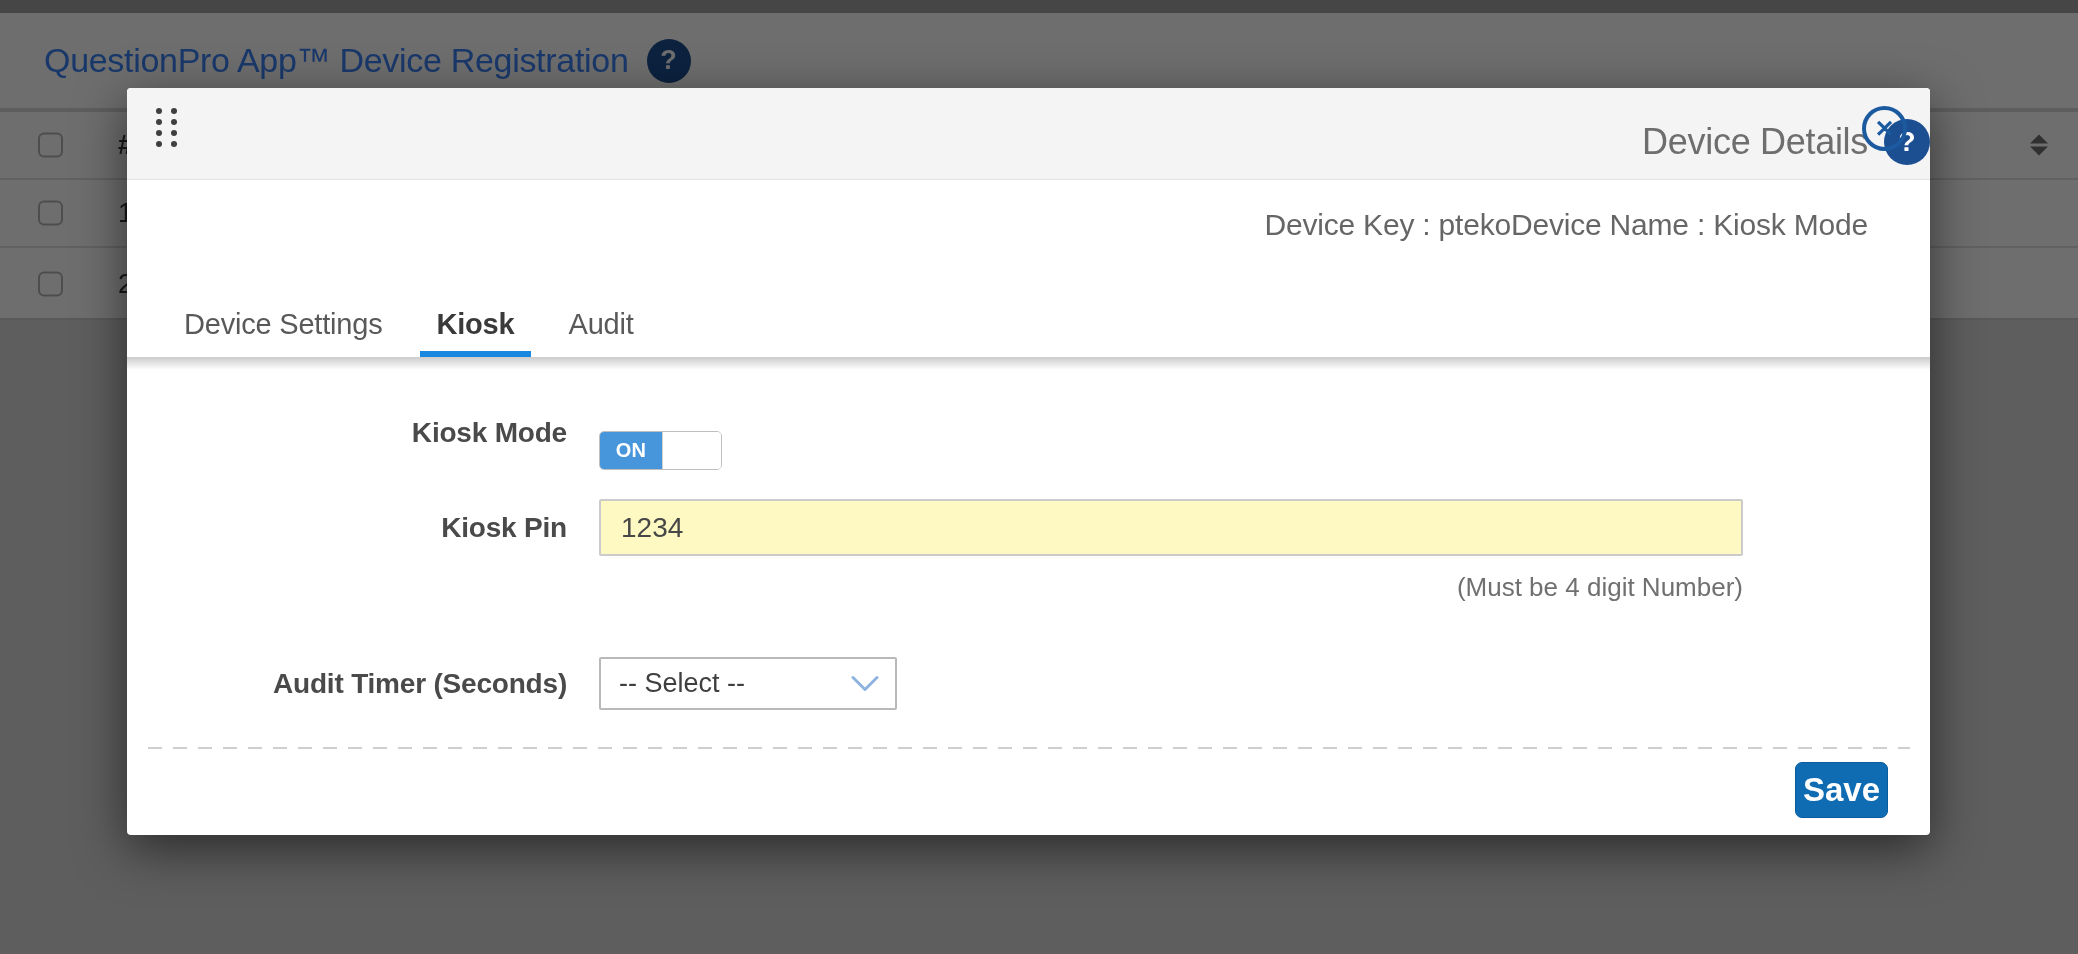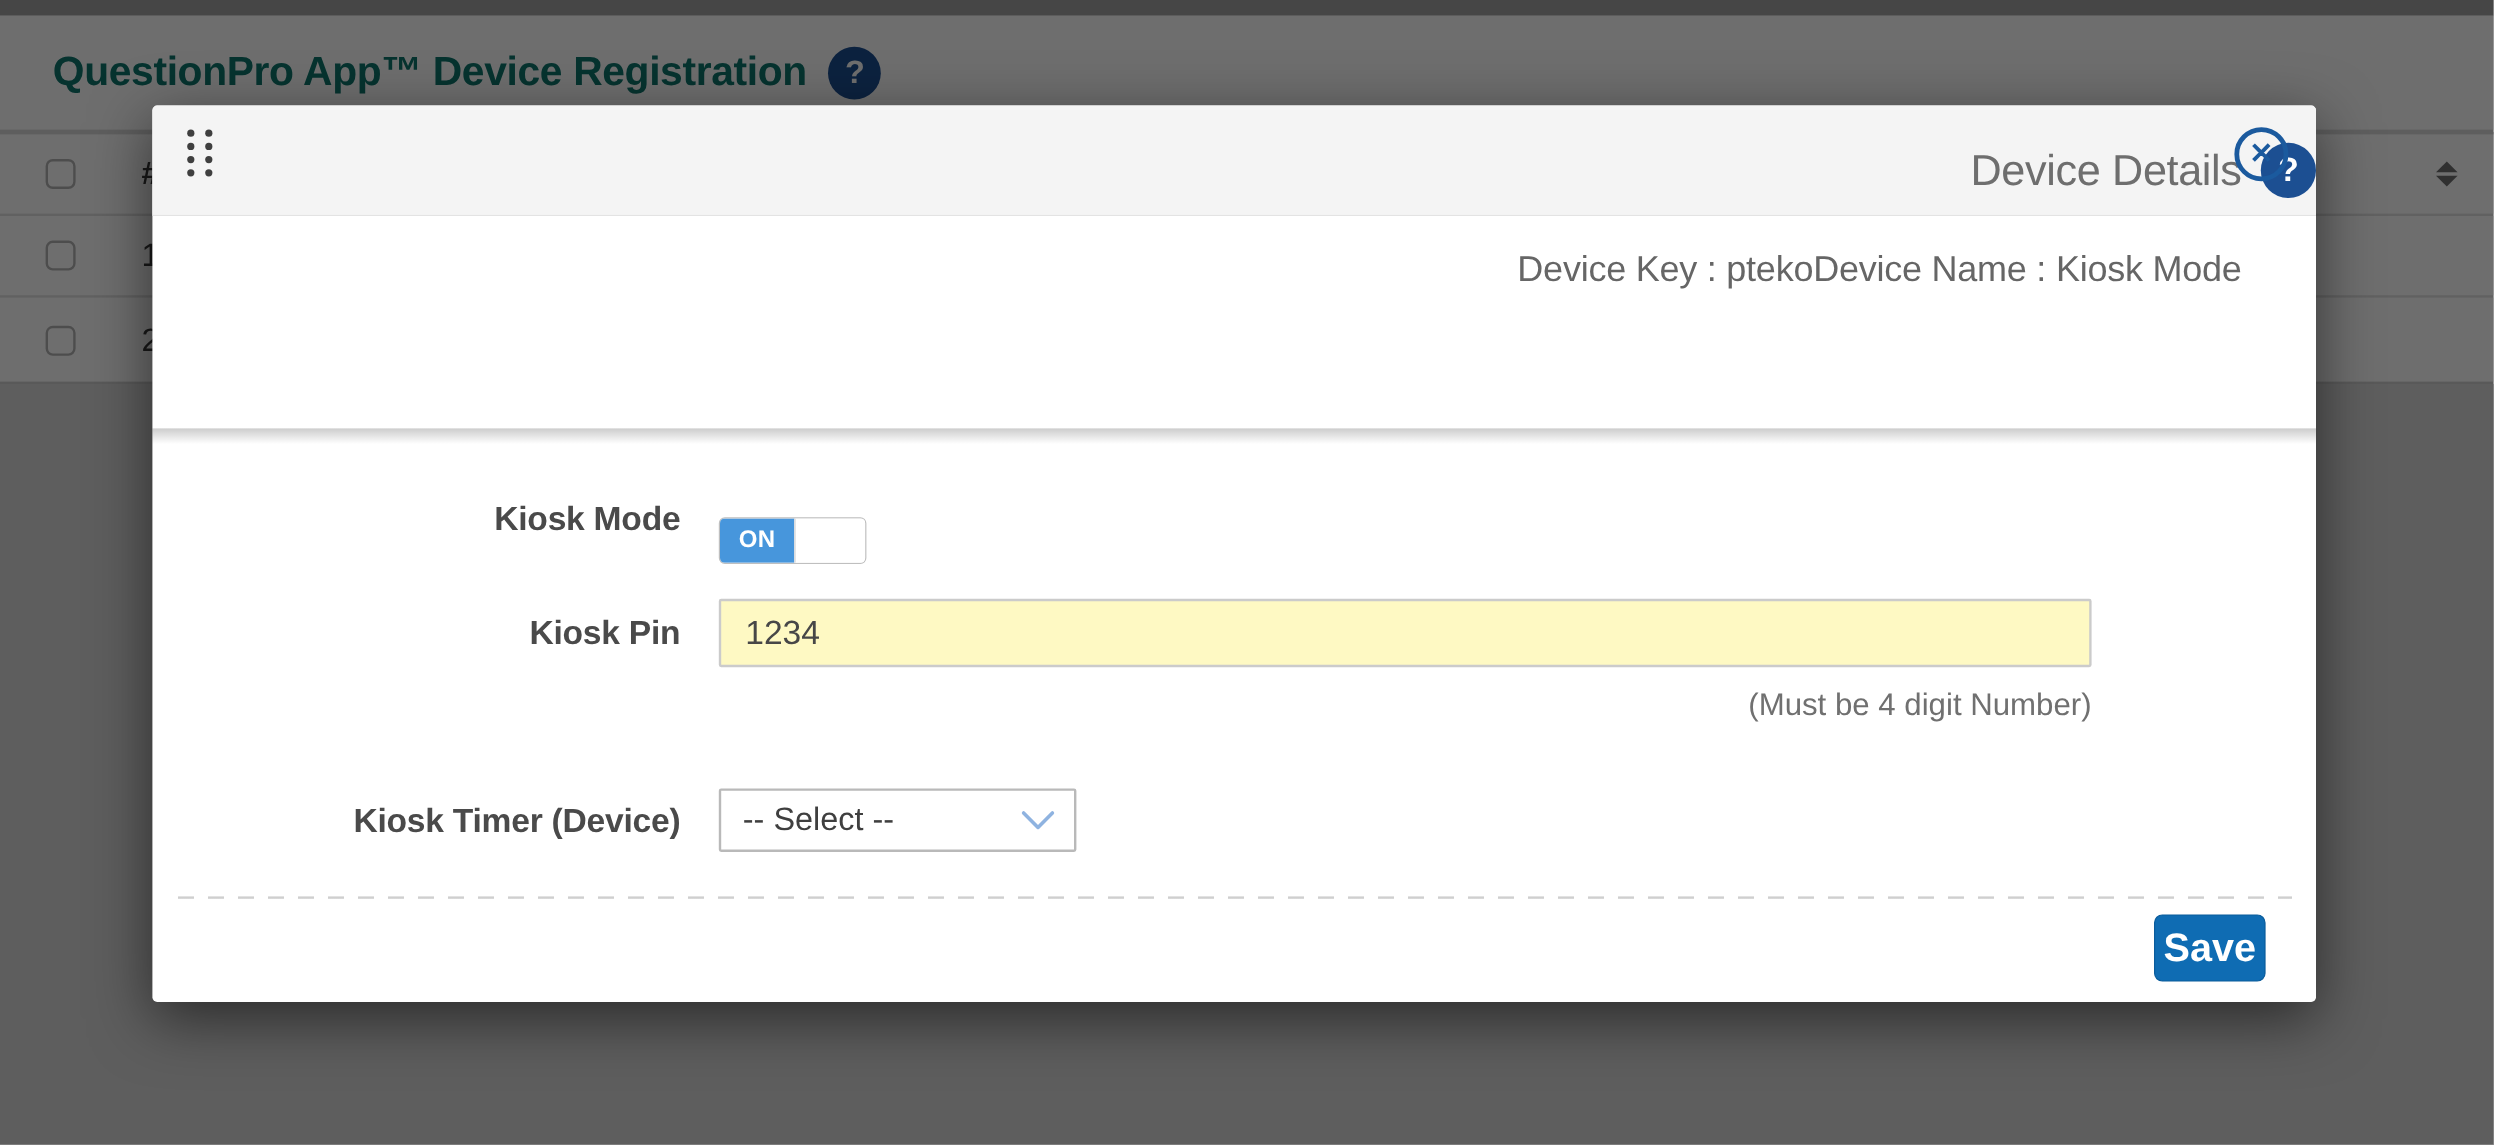--- a/index.html
+++ b/index.html
@@ -7,21 +7,21 @@
   .page {
     position:relative; width:2078px; height:954px; overflow:hidden;
     font-family:"Liberation Sans", sans-serif; background:#dbdbdb;
   }
   
   .top-strip { position:absolute; left:0; top:0; width:100%; height:13px; background:#a2a2a2; }
   .page-header {
     position:absolute; left:0; top:13px; width:100%; height:97px; background:#ffffff;
     border-bottom:2px solid #d9d9d9; display:flex; align-items:center;
   }
-  .page-title { margin-left:44px; font-size:34px; font-weight:700; color:#0f766e; letter-spacing:-0.3px; }
+  .page-title { margin-left:44px; font-size:34px; font-weight:400; color:#3b82f6; letter-spacing:-0.3px; }
   .help-badge {
     width:44px; height:44px; border-radius:50%; background:#1c4f92; color:#fff;
     display:flex; align-items:center; justify-content:center;
     font-size:27px; font-weight:700; flex:0 0 auto;
   }
   .page-header .help-badge { margin-left:18px; }
   .bg-table { position:absolute; left:0; top:112px; width:100%; height:208px; background:#ffffff; border-bottom:2px solid #cfcfcf; }
   .bg-row { position:absolute; left:0; width:100%; height:68px; }
   .bg-row.r0 { top:0; border-bottom:2px solid #e2e2e2; }
   .bg-row.r1 { top:68px; border-bottom:2px solid #e2e2e2; }
@@ -171,33 +171,38 @@
         <span class="help-badge">?</span>
       </div>
       <div class="close-btn">✕</div>
     </div>
 
     <div class="sub-row">
       <span class="sub-text">Device Key : pteko</span>
       <span class="sub-text">Device Name : Kiosk Mode</span>
     </div>
 
+    <div class="tabs">
+      <div class="tab">Device Settings</div>
+      <div class="tab active">Kiosk</div>
+      <div class="tab">Audit</div>
+    </div>
     <div class="tabs-shadow"></div>
 
     <div class="form-label lbl-mode">Kiosk Mode</div>
     <div class="toggle">
       <div class="toggle-on">ON</div>
       <div class="toggle-knob"></div>
     </div>
 
     <div class="form-label lbl-pin">Kiosk Pin</div>
     <input class="pin-input" type="text" value="1234" style="">
     <div class="pin-hint">(Must be 4 digit Number)</div>
 
-    <div class="form-label lbl-timer">Kiosk Timer (Device)</div>
+    <div class="form-label lbl-timer">Audit Timer (Seconds)</div>
     <div class="select-box">
       <span>-- Select --</span>
       <svg width="28" height="17" viewBox="0 0 28 17">
         <polyline points="2,2 14,14 26,2" fill="none" stroke="#8fb3e0" stroke-width="3" stroke-linecap="round" stroke-linejoin="round"></polyline>
       </svg>
     </div>
 
     <div class="dashed-divider"></div>
     <button class="save-btn">Save</button>
 

